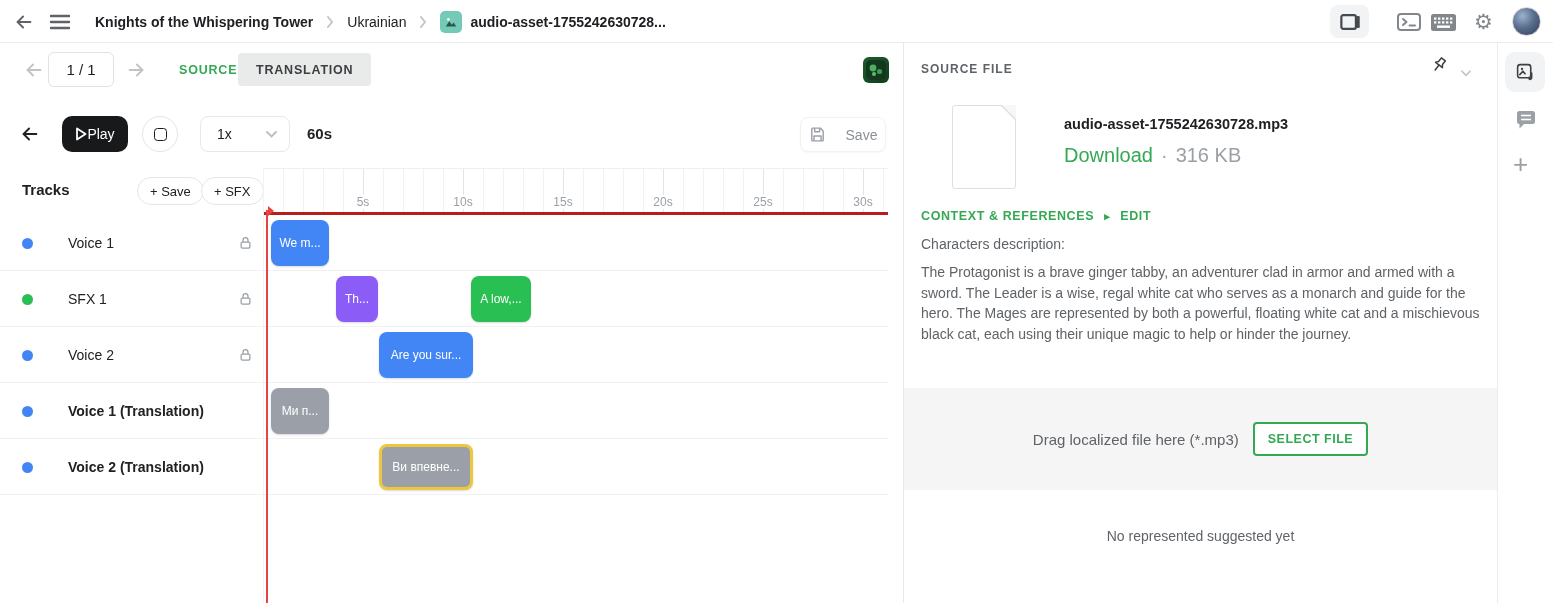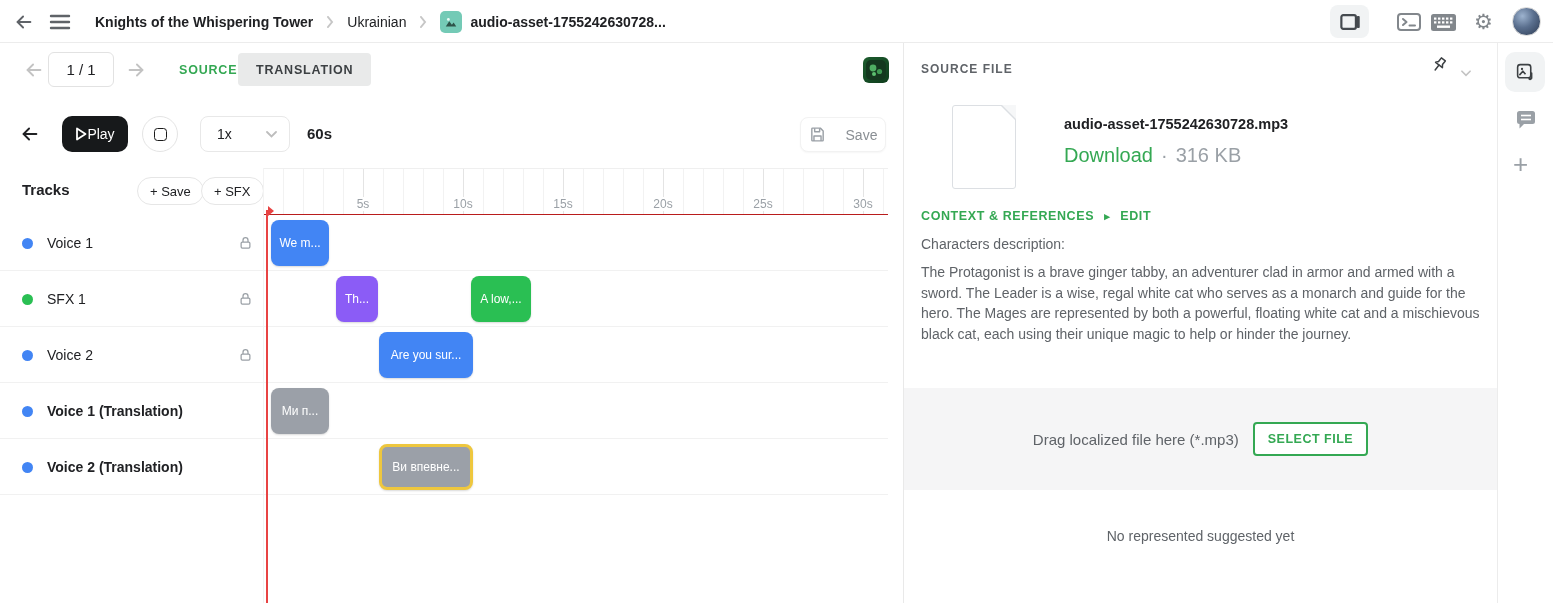--- a/index.html
+++ b/index.html
@@ -32,29 +32,29 @@
   .stop-btn { position:absolute; left:142px; top:116px; width:36px; height:36px; border:1.5px solid #e4e4e4; border-radius:50%; background:#fff; display:flex; align-items:center; justify-content:center; cursor:pointer; }
   .stop-sq { width:13px; height:13px; border:1.8px solid #1a1a1a; border-radius:3.5px; }
   .speed-select { position:absolute; left:200px; top:116px; width:90px; height:36px; border:1px solid #e8e8e8; border-radius:8px; background:#fff; display:flex; align-items:center; justify-content:space-between; padding:0 12px 0 16px; font-size:14px; color:#202124; cursor:pointer; }
   .duration { position:absolute; left:307px; top:125px; font-size:15px; font-weight:700; color:#202124; }
   .save-btn { position:absolute; left:800px; top:117px; width:86px; height:35px; background:#fff; border:1px solid #f2f2f2; border-radius:8px; box-shadow:0 1px 2px rgba(0,0,0,.04); display:flex; align-items:center; justify-content:center; gap:20px; font-size:14px; color:#8a8f94; cursor:pointer; }
 
   
   .tracks-head { position:absolute; left:0; top:168px; width:263px; height:47px; }
   .tracks-title { position:absolute; left:22px; top:13px; font-size:15px; font-weight:700; color:#202124; }
   .pill-btn { position:absolute; top:9px; height:28px; border:1px solid #e6e6e6; border-radius:14px; background:#fff; display:flex; align-items:center; justify-content:center; font-size:13px; color:#202124; padding:0 12px; cursor:pointer; white-space:nowrap; }
-  .ruler { position:absolute; left:263px; top:168px; width:625px; height:47px; border-top:1px solid #efefef; border-bottom:1px solid #b91c1c; }
+  .ruler { position:absolute; left:263px; top:168px; width:625px; height:47px; border-top:1px solid #efefef; border-bottom:3px solid #b91c1c; }
   .tick { position:absolute; top:0; bottom:0; width:1px; background:#f2f2f2; }
   .tick.major { background:#e4e4e4; }
   .tick-label { position:absolute; bottom:3px; transform:translateX(-50%); font-size:12px; color:#9aa0a6; background:#fff; padding:0 3px; }
   .v-divider { position:absolute; left:263px; top:168px; width:1px; height:435px; background:#f3f3f3; }
   .rows-area { position:absolute; left:0; top:215px; width:888px; height:281px; }
   .track-row { position:absolute; left:0; width:888px; height:56px; border-bottom:1px solid #f1f1f1; }
   .track-dot { position:absolute; left:22px; top:23px; width:11px; height:11px; border-radius:50%; }
-  .track-name { position:absolute; left:47px; top:0; line-height:56px; font-size:14px; color:#202124; white-space:nowrap; }
+  .track-name { position:absolute; left:68px; top:0; line-height:56px; font-size:14px; color:#202124; white-space:nowrap; }
   .track-lock { position:absolute; left:238px; top:20px; cursor:pointer; }
   .clip { position:absolute; height:46px; border-radius:8px; display:flex; align-items:center; justify-content:center; color:#fff; font-size:12px; padding:0 6px; overflow:hidden; white-space:nowrap; cursor:pointer; box-shadow:0 1px 2px rgba(0,0,0,.15); }
   .playhead { position:absolute; width:2px; z-index:5; }
   .playhead-cap { position:absolute; z-index:6; width:0; height:0; border-left:6px solid; border-top:5px solid transparent; border-bottom:5px solid transparent; }
 
   
   .side-panel { position:absolute; left:903px; top:43px; width:594px; height:560px; background:#fff; border-left:1px solid #e9e9e9; }
   .sp-title { position:absolute; left:17px; top:19px; font-size:12px; font-weight:700; letter-spacing:1px; color:#5f6368; }
   .pin-btn { position:absolute; left:525px; top:12px; cursor:pointer; }
   .pin-chev { position:absolute; left:557px; top:20px; cursor:pointer; }

